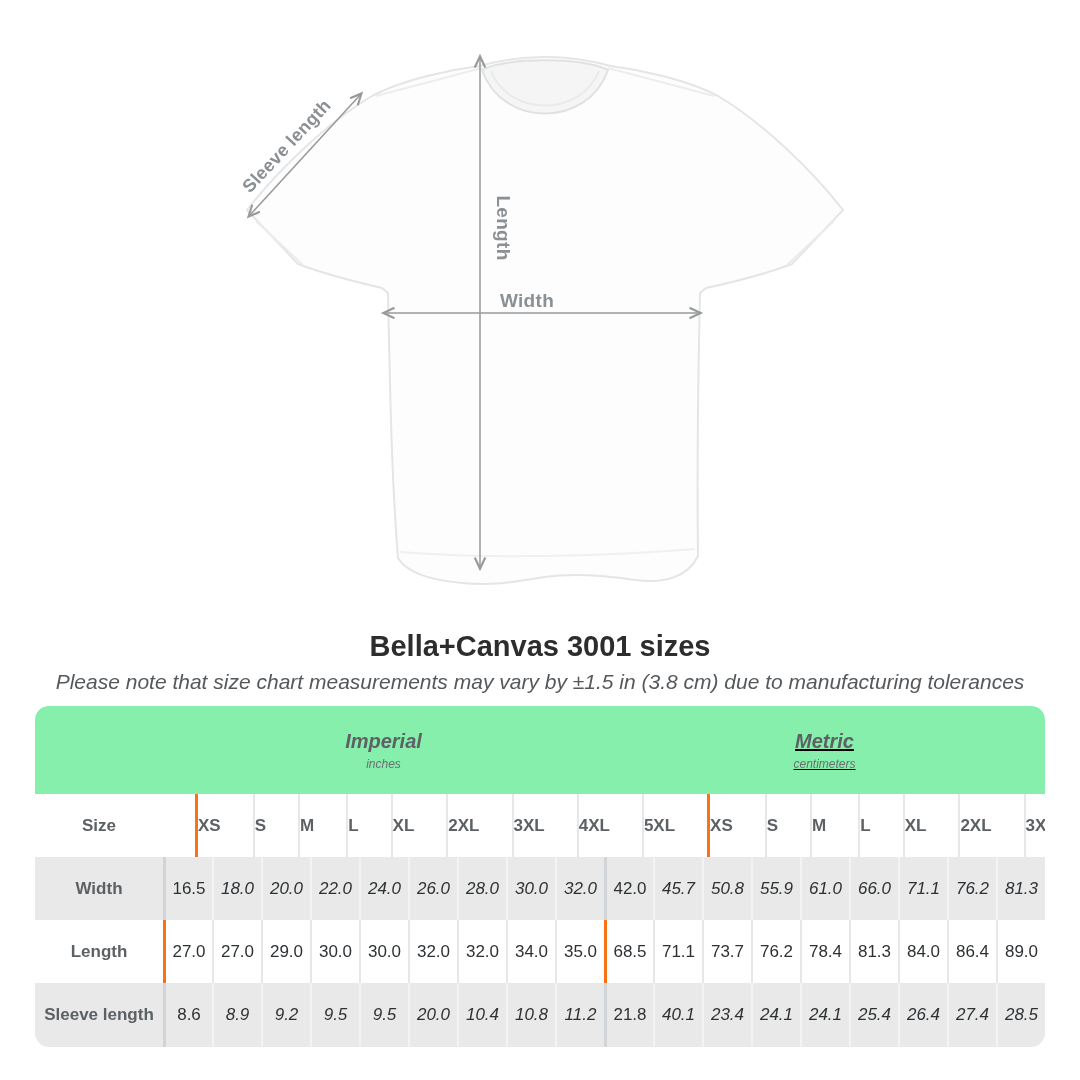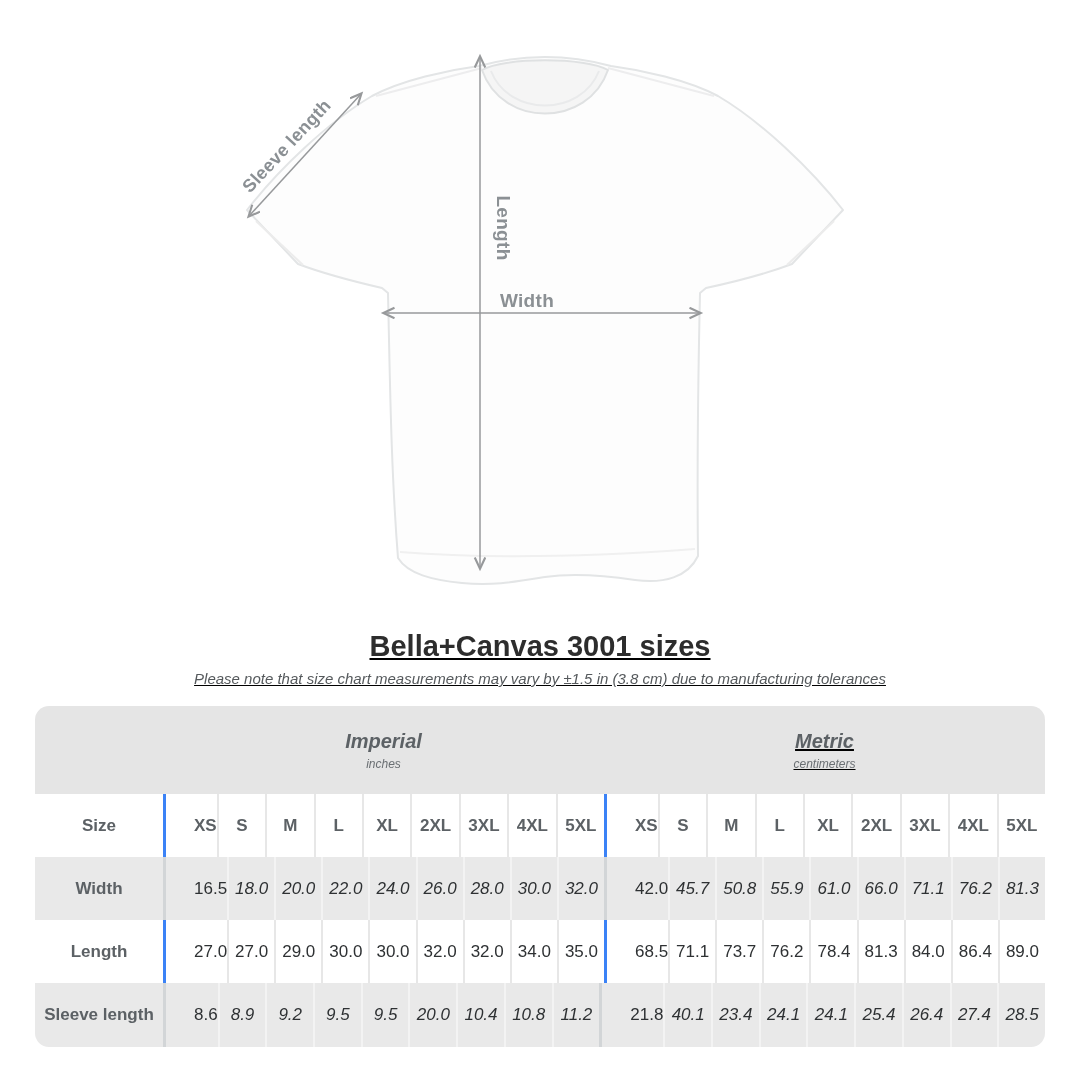--- a/index.html
+++ b/index.html
@@ -7,47 +7,47 @@
     width:1080px;height:1080px;background:#ffffff;overflow:hidden;position:relative;
     font-family:"Liberation Sans", sans-serif;
     -webkit-font-smoothing:antialiased;
   }
   
   .shirt-area{position:absolute;top:0;left:0;width:1080px;height:620px;}
   .shirt-area svg{display:block;}
   .measure-label{fill:#8b9094;font-weight:bold;font-size:19px;letter-spacing:.3px;}
   .measure-label.sleeve{font-size:18px;}
   
-  .caption{position:absolute;top:630px;left:0;width:1080px;text-align:center;text-decoration:underline;}
+  .caption{position:absolute;top:630px;left:0;width:1080px;text-align:center;}
   .caption h1{margin:0;font-size:29px;line-height:32px;color:#2d2d2d;font-weight:bold;}
-  .caption p{margin:8px 0 0 0;font-size:15px;font-style:italic;color:#55595c;}
+  .caption p{margin:8px 0 0 0;font-size:21px;font-style:italic;color:#55595c;}
   
   .table-wrap{
     position:absolute;left:35px;top:706px;width:1010px;
     border-radius:14px;overflow:hidden;background:#ffffff;
   }
-  .band{display:grid;grid-template-columns:128px repeat(18,1fr);background:#e5e5e5;height:88px;}
+  .band{display:grid;grid-template-columns:128px repeat(18,1fr);background:#86efac;height:88px;}
   .unit{display:flex;flex-direction:column;justify-content:center;align-items:center;}
   .unit.imperial{grid-column:2 / span 9;}
   .unit.metric{grid-column:11 / span 9;text-decoration:underline;}
   .unit-label{font-size:20px;font-weight:bold;font-style:italic;color:#5c6165;}
   .unit-sub{font-size:12px;font-style:italic;color:#6a6f73;margin-top:4px;}
   .t-row{display:grid;grid-template-columns:128px repeat(18,1fr);height:63px;}
-  .t-row.header{background:#ffffff;}
+  .t-row.header{background:#ffffff;gap:32px;}
   .t-row.striped{background:#e9e9e9;}
   .t-row.white{background:#ffffff;}
   .t-row:last-child{height:64px;}
   .cell{
     display:flex;align-items:center;justify-content:center;
     font-size:17px;color:#2e3133;white-space:nowrap;
   }
   .t-row.header .cell,.cell.row-label{font-weight:bold;color:#5c6165;}
   .cell.sep{border-left:2px solid #e7e7e7;}
   .t-row.striped .cell.sep{border-left-color:#f3f3f3;font-style:italic;}
-  .cell.major{border-left:3px solid #3b82f6;padding-left:28px;}
+  .cell.major{border-left:3px solid #f97316;}
   .t-row.striped .cell.major{border-left-color:#d2d5d7;}
 </style>
 </head>
 <body>
 
 <div class="shirt-area">
   <svg width="1080" height="620" viewBox="0 0 1080 620">
     <defs>
       <marker id="arr" markerWidth="12" markerHeight="12" refX="8" refY="4" orient="auto-start-reverse">
         <path d="M1,0.5 L8.5,4 L1,7.5" fill="none" stroke="#97999b" stroke-width="1.4"></path>

